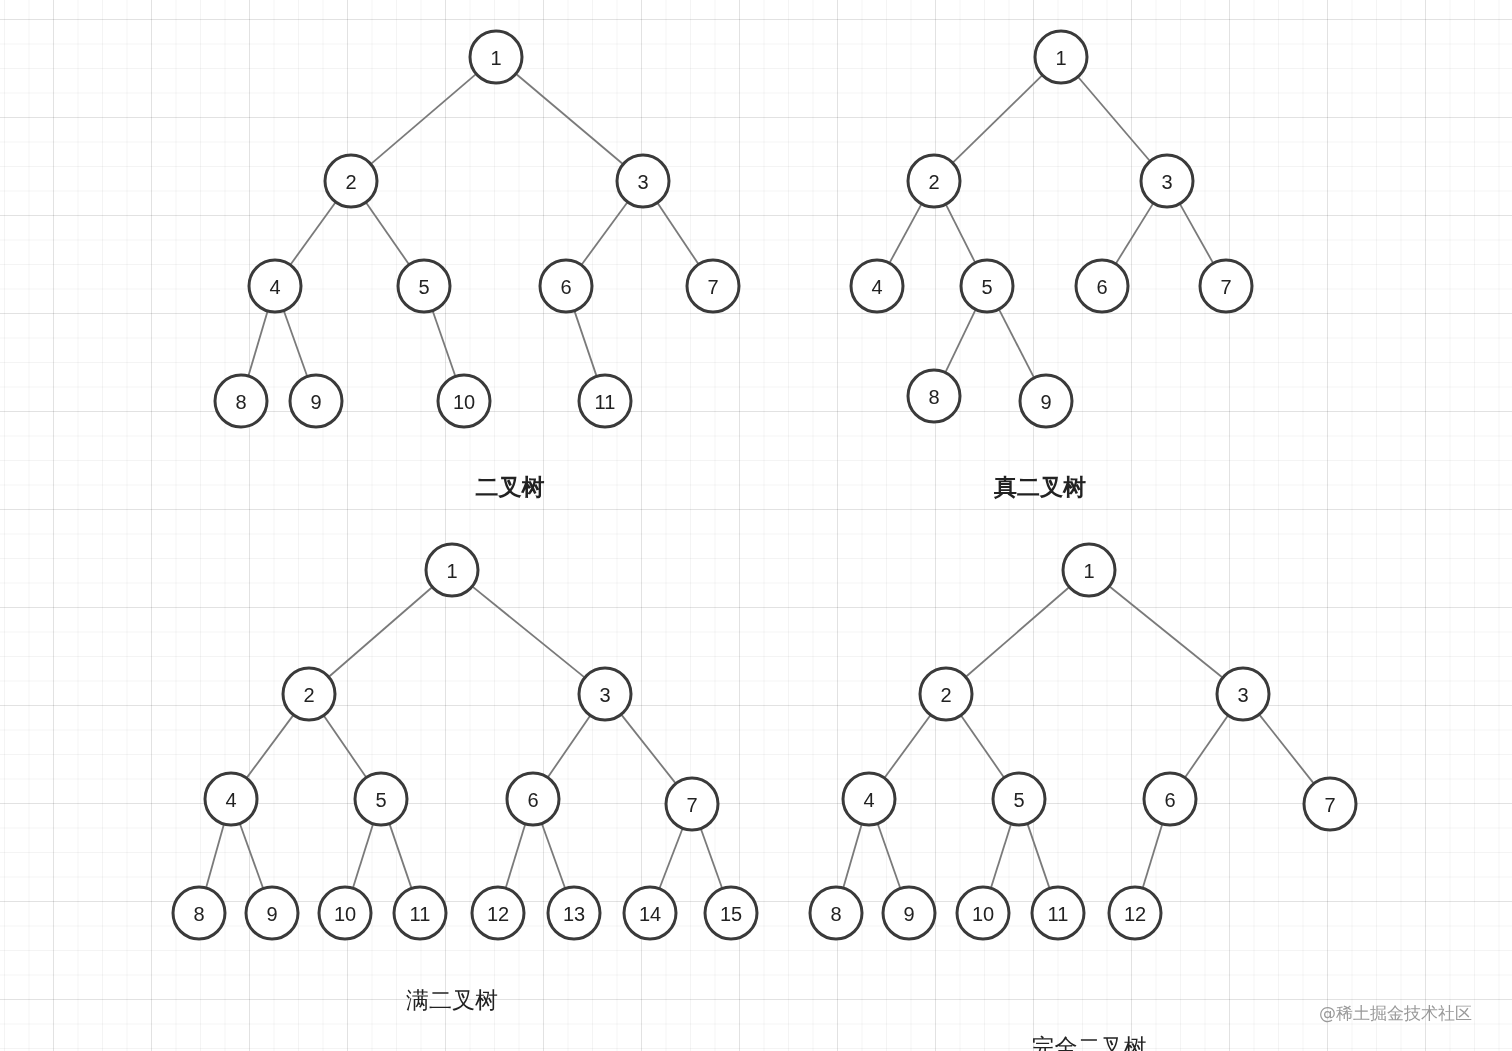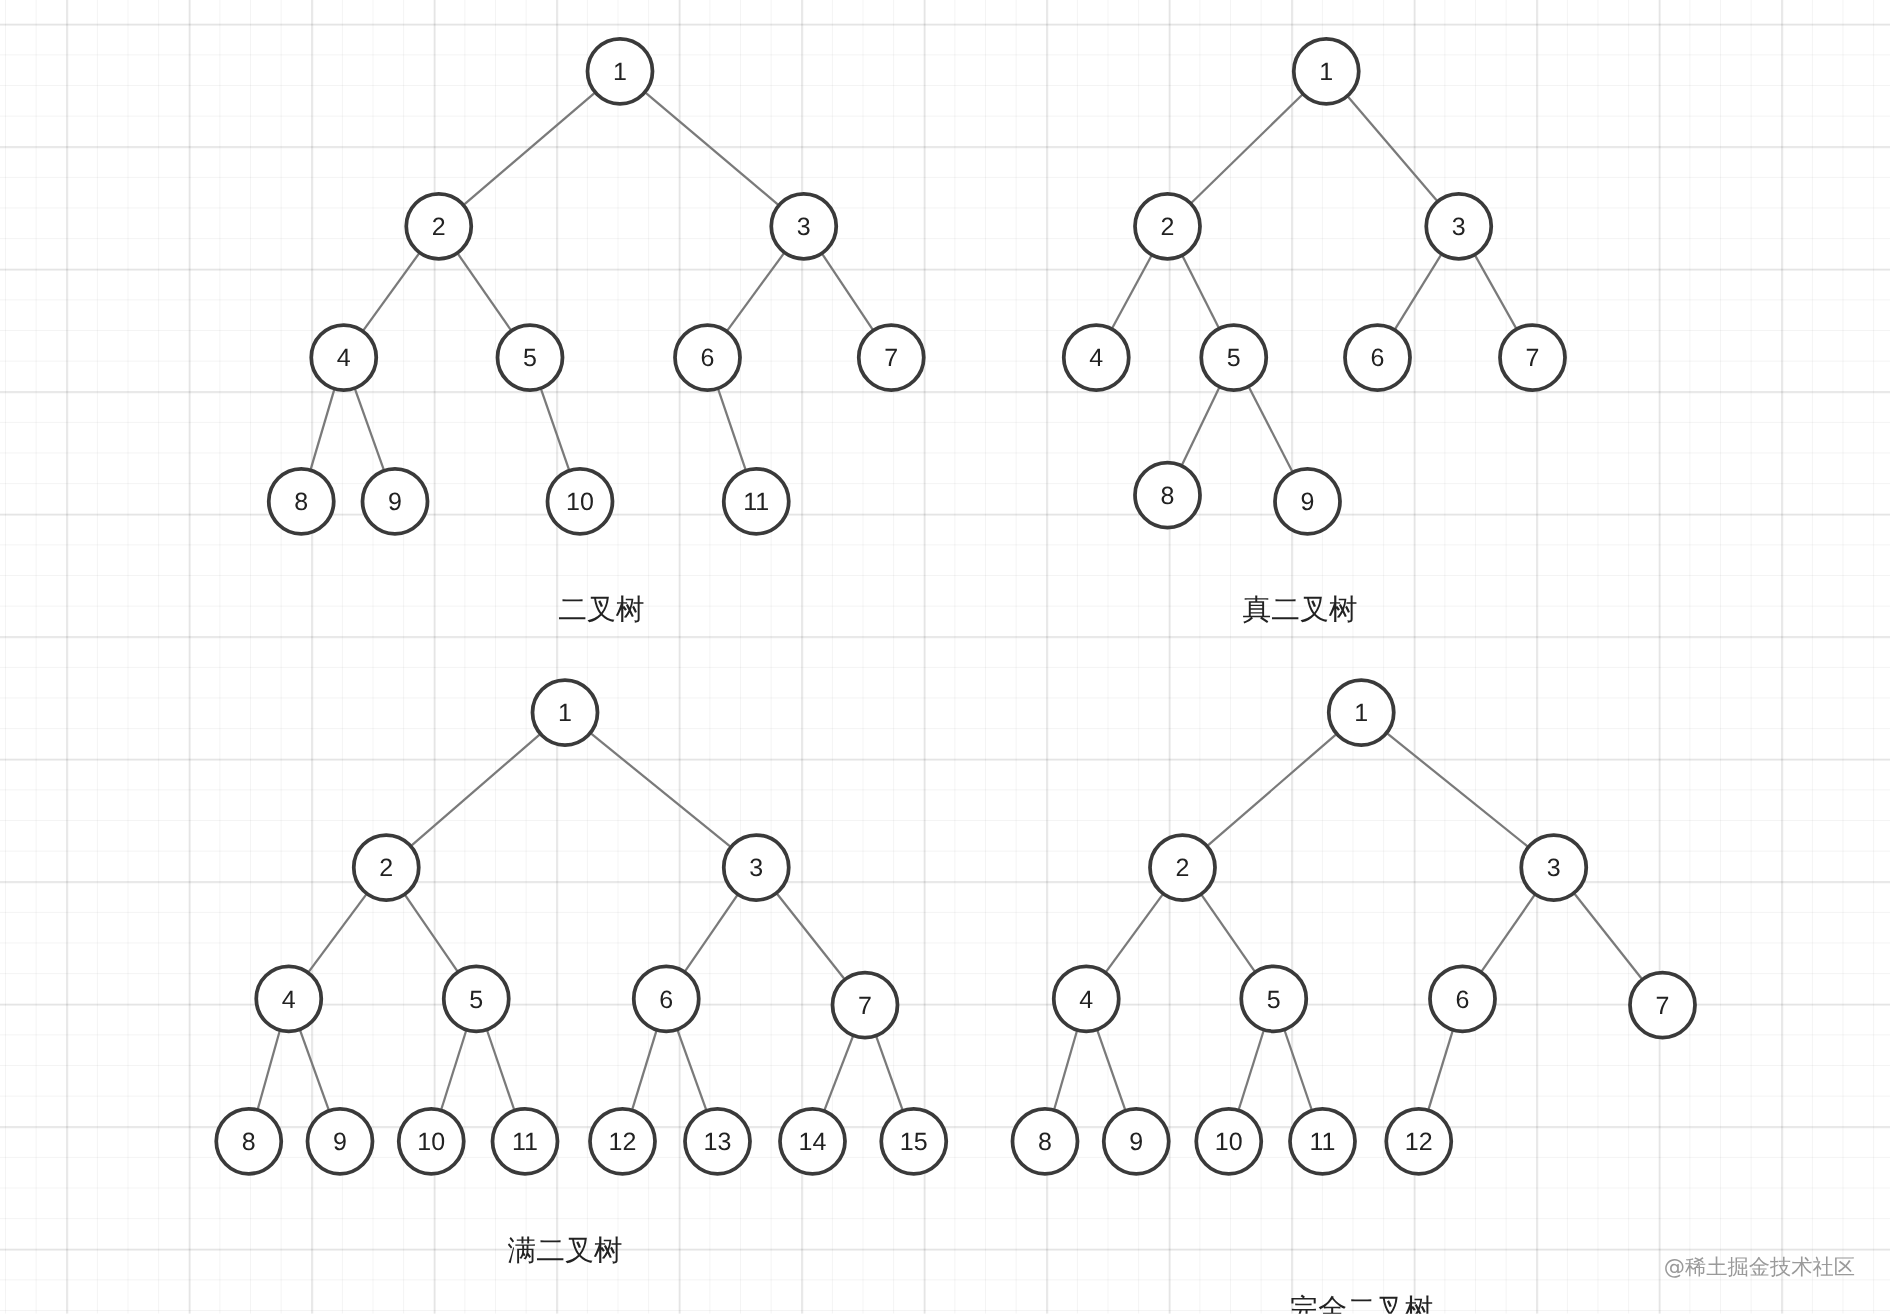--- a/index.html
+++ b/index.html
@@ -20,21 +20,21 @@
     .node-circle { fill: #ffffff; stroke: #3a3a3a; stroke-width: 3; }
     .node-label {
       font-family: "Liberation Sans", sans-serif; font-size: 20px; fill: #222222;
       text-anchor: middle; dominant-baseline: central;
     }
     .tree-title {
       position: absolute; font-family: "DejaVu Sans", sans-serif;
       font-size: 23px; color: #222222; white-space: nowrap; transform: translateX(-50%);
     }
     .watermark {
-      position: absolute; right: 28px; bottom: 26px;
+      position: absolute; right: 40px; bottom: 26px;
       font-family: "DejaVu Sans", sans-serif; font-size: 17px; color: #9a9a9a; white-space: nowrap;
     }
   </style>
 </head>
 <body>
 
 <div id="canvas">
   <svg id="diagram" width="1512" height="1051" viewBox="0 0 1512 1051">
       <g>
         <line x1="476.2401022530945" y1="73.89811945252606" x2="370.7598977469055" y2="164.10188054747394" class="edge"></line>
@@ -270,19 +270,19 @@
           <circle cx="1058" cy="913" r="26" class="node-circle"></circle>
           <text x="1058" y="914" class="node-label">11</text>
         </g>
         <g>
           <circle cx="1135" cy="913" r="26" class="node-circle"></circle>
           <text x="1135" y="914" class="node-label">12</text>
         </g>
       </g>
     </svg>
 
-  <div class="tree-title" style="left:481px; top:472px;">二叉树</div>
-  <div class="tree-title" style="left:1040px; top:472px;">真二叉树</div>
+  <div class="tree-title" style="left:510px; top:472px;font-weight:bold;">二叉树</div>
+  <div class="tree-title" style="left:1040px; top:472px;font-weight:bold;">真二叉树</div>
   <div class="tree-title" style="left:452px; top:985px;">满二叉树</div>
   <div class="tree-title" style="left:1089px; top:1032px;">完全二叉树</div>
 
   <div class="watermark">@稀土掘金技术社区</div>
 </div>
 
 </body></html>

